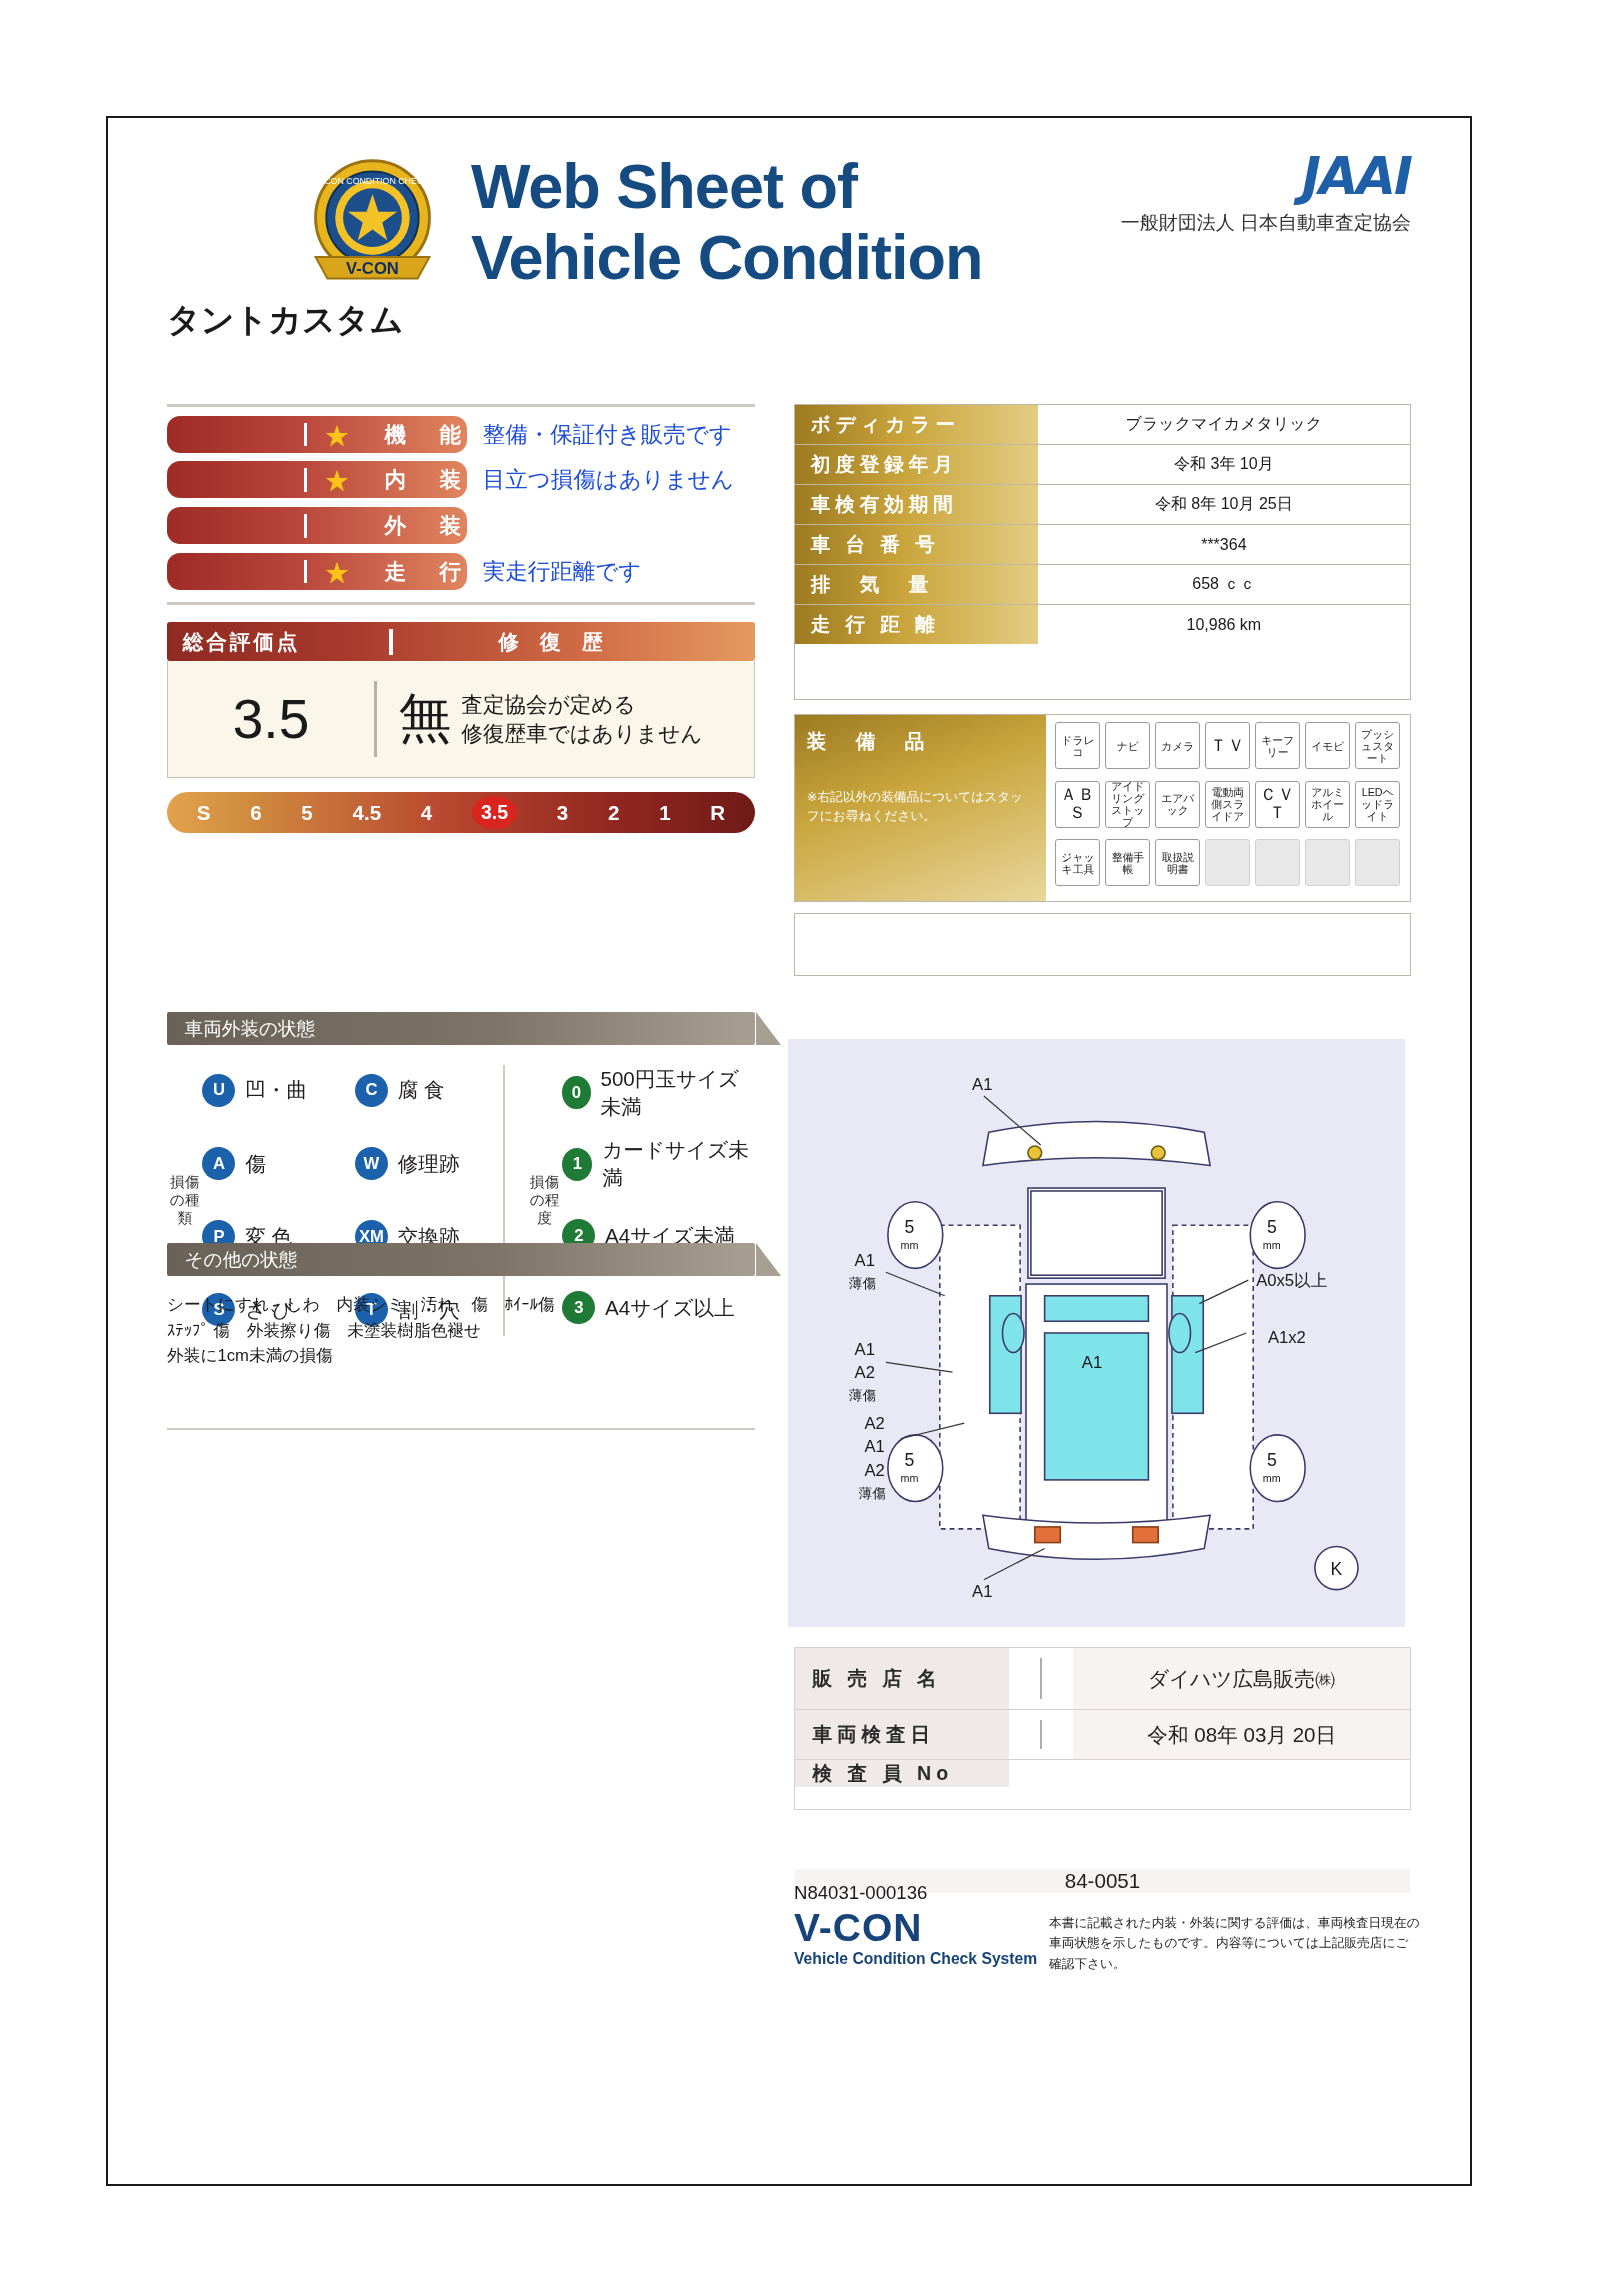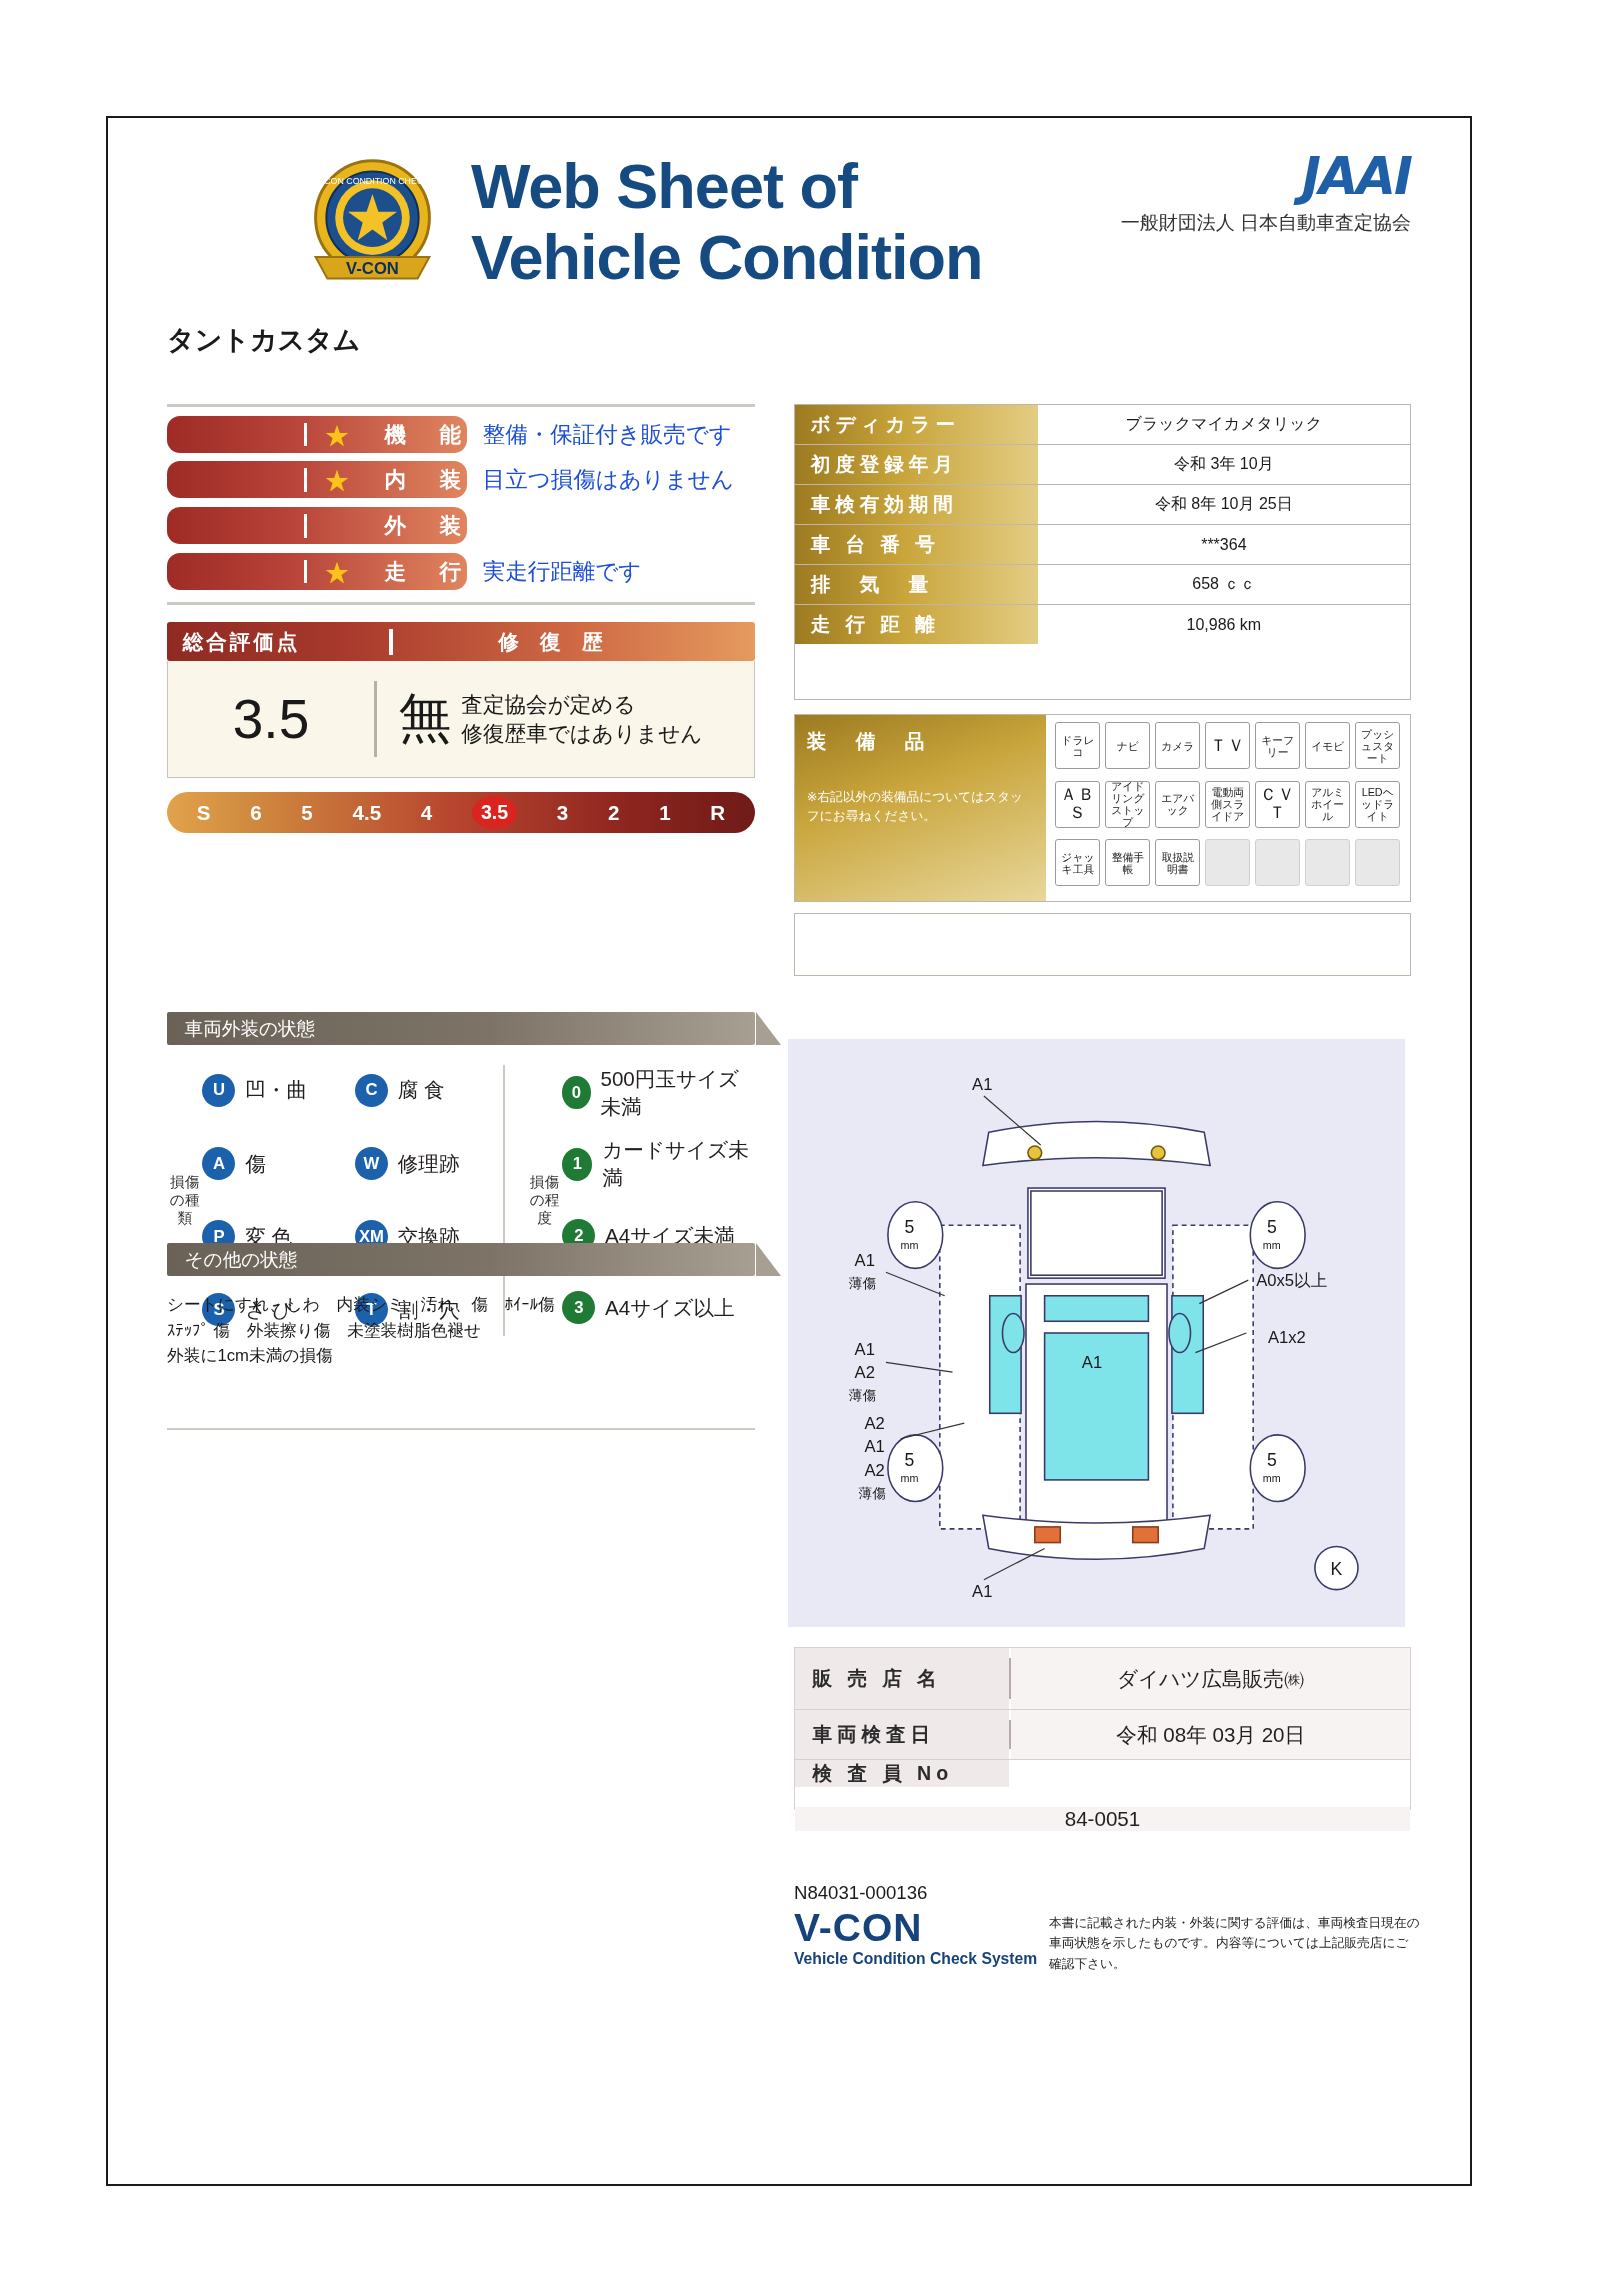--- a/index.html
+++ b/index.html
@@ -7,21 +7,21 @@
   .page{position:relative;width:1620px;height:2292px;}
   .sheet{position:absolute;left:106px;top:116px;width:1362px;height:2066px;border:2.9px solid #1a1a1a;background:#fff;}
 
   
   .hdr{position:relative;height:225px;}
   .logo{position:absolute;left:186px;top:29px;width:157px;height:157px;}
   .title{position:absolute;left:363px;top:33px;font-size:63px;line-height:1.12;font-weight:bold;color:#154b80;letter-spacing:-1px;}
   .jaai{position:absolute;right:59px;top:29px;text-align:right;}
   .jaai .mark{font-size:51px;font-weight:bold;color:#1e5fa8;font-family:"DejaVu Sans",sans-serif;letter-spacing:-2px;font-style:italic;}
   .jaai .org{font-size:19px;color:#333;margin-top:3.9px;}
-  .carname{position:absolute;left:59px;top:204px;font-size:27px;font-weight:bold;color:#1a1a1a;}
+  .carname{position:absolute;left:59px;top:180px;font-size:33px;font-weight:bold;color:#1a1a1a;}
 
   
   .leftcol{position:absolute;left:59px;top:286px;width:588px;}
   .sep{height:2.9px;background:#cfc9c3;margin:0;}
   .ratingrow{display:flex;align-items:center;margin:8.8px 0;}
   .ratingbar{position:relative;width:300px;height:37px;border-radius:13px;background:linear-gradient(90deg,#9e2b25 0%,#b8443a 42%,#e0855f 100%);display:flex;align-items:center;justify-content:flex-end;}
   .ratingbar .lbl{color:#fff;font-size:21.6px;letter-spacing:5.9px;padding-left:15.7px;font-weight:bold;}
   .ratingbar .pipe{position:absolute;left:137px;top:6.9px;width:2.9px;height:23.5px;background:#fff;}
   .ratingbar .star{position:absolute;left:157px;top:2.9px;font-size:29px;color:#ffc21c;text-shadow:0 0 1px #c89200;}
   .ratingtext{font-size:22.5px;margin-left:15.7px;color:#1d4ed8;}
@@ -77,21 +77,21 @@
   .other{position:absolute;left:59px;top:1125px;width:588px;}
   .othertext{font-size:16.7px;line-height:1.55;margin-top:15.7px;color:#1a1a1a;}
   .otherline{margin-top:59px;height:2px;background:#cfc9c3;}
 
   
   .diagram{position:absolute;left:680px;top:921px;width:617px;height:588px;background:#e8e9f5;}
   .diagram svg{display:block;}
 
   
   .dealer{position:absolute;left:686px;top:1529px;width:617px;}
-  .drow{border:1px solid #d8cfcf;border-bottom:none;display:flex;height:61px;}
+  .drow{border:1px solid #d8cfcf;border-bottom:none;display:flex;height:61px;gap:31px;}
   .drow.small{height:49px;}
   .drow:last-child{border-bottom:1px solid #d8cfcf;flex-direction:column;}
   .drow .k{width:196px;background:#f0e9e9;display:flex;align-items:center;padding-left:17.6px;font-size:19.6px;letter-spacing:4.9px;color:#2b2b2b;font-weight:bold;}
   .drow .sepbar{width:2.9px;background:#b9aaaa;margin:9.8px 0;}
   .drow .v{flex:1;display:flex;align-items:center;justify-content:center;font-size:20.6px;background:#f7f3f3;}
 
   .footer{position:absolute;left:686px;top:1764px;width:627px;}
   .fno{font-size:18.6px;color:#1a1a1a;}
   .vcon{font-size:39px;font-weight:bold;color:#16447a;letter-spacing:1px;margin-top:2px;}
   .vconsub{font-size:15.7px;font-weight:bold;color:#16447a;}

